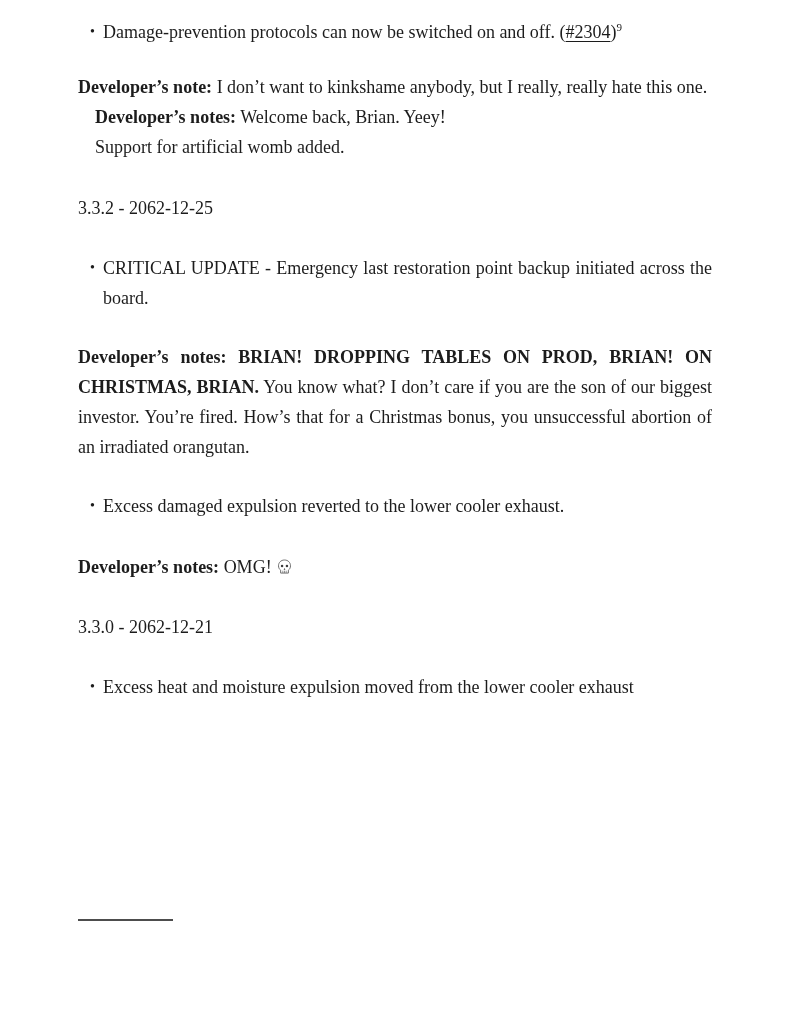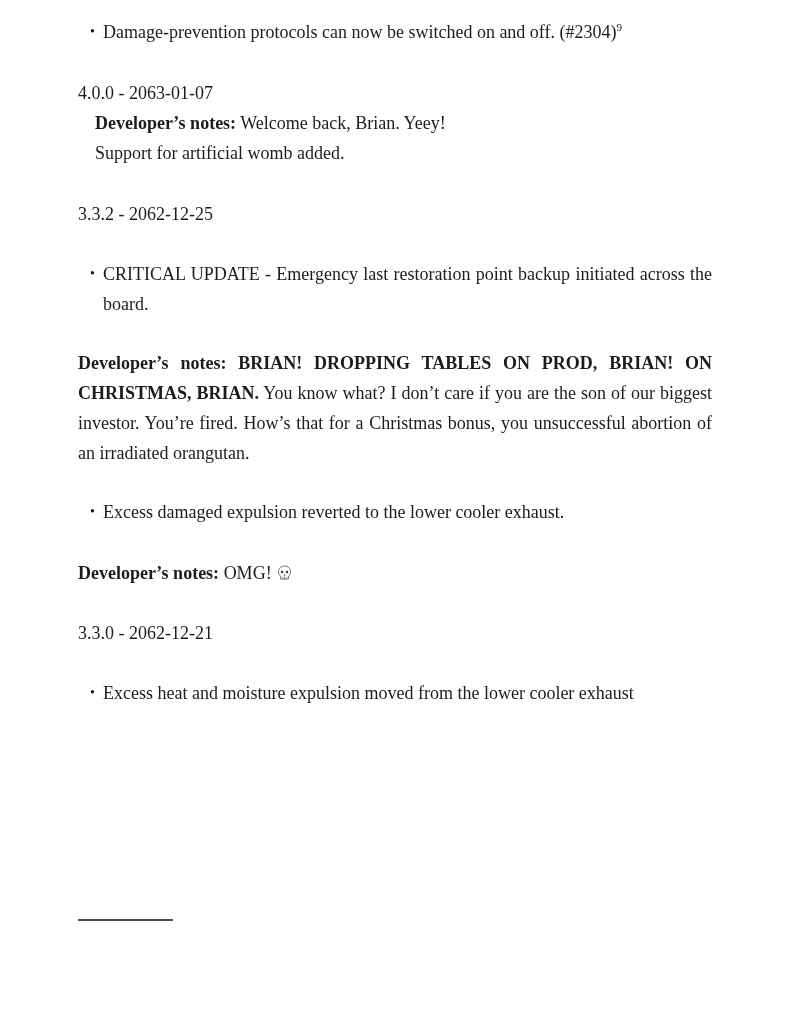--- a/index.html
+++ b/index.html
@@ -41,20 +41,21 @@
   sup {
     font-size: 11px;
     line-height: 0;
     vertical-align: baseline;
     position: relative;
     top: -7px;
   }
 
   .issue-link {
     color: inherit;
+    text-decoration: underline;
     text-decoration-thickness: 1.2px;
     text-underline-offset: 3px;
     cursor: pointer;
   }
 
   .skull {
     display: inline-block;
     vertical-align: -3px;
     margin-left: 5px;
   }
@@ -83,22 +84,22 @@
 <body>
 
 <div class="page">
   <div class="content">
 
     <div class="bullet">
       <span class="marker">•</span>
       <div class="btext"><span>Damage-prevention protocols can now be switched on and off. (</span><a class="issue-link">#2304</a><span>)</span><sup>9</sup></div>
     </div>
 
+    <p class="para gap-25"><b>Developer’s note:</b><span> I don’t want to kinkshame anybody, but I really, really hate this one.</span></p>
 
-    <div class="heading gap-31">4.0.0 - 2063-01-07</div>
     <div class="indent"><b>Developer’s notes:</b><span> Welcome back, Brian. Yeey!</span></div>
     <div class="indent">Support for artificial womb added.</div>
 
     <div class="heading gap-31">3.3.2 - 2062-12-25</div>
 
     <div class="bullet gap-30">
       <span class="marker">•</span>
       <div class="btext">CRITICAL UPDATE - Emergency last restoration point backup initiated across the board.</div>
     </div>
 

